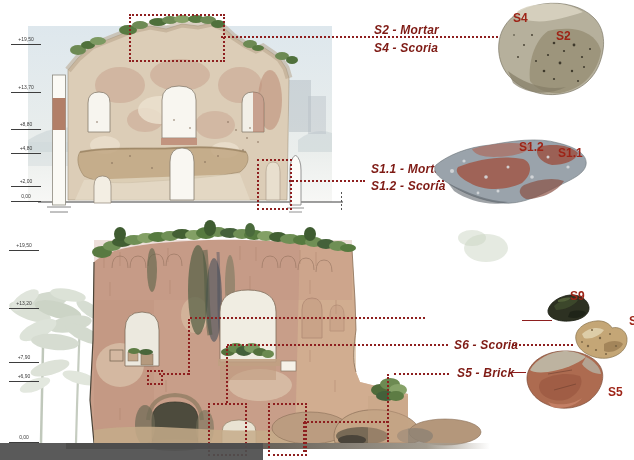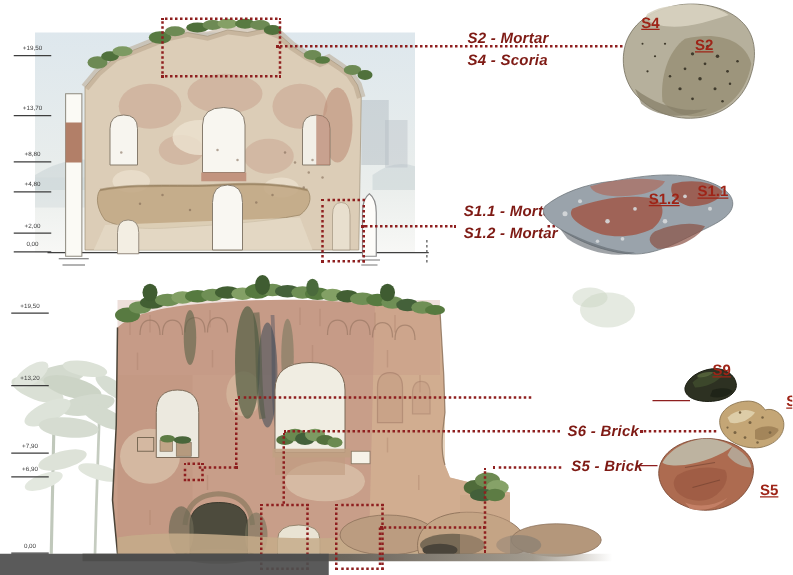--- a/index.html
+++ b/index.html
@@ -7,21 +7,21 @@
        font-family:"Liberation Sans",sans-serif;}
   
   .dot-rect{position:absolute;border:2px dotted #8e1f1f;}
   .dot-h{position:absolute;border-top:2px dotted #8e1f1f;height:0;}
   .dot-v{position:absolute;border-left:2px dotted #8e1f1f;width:0;}
   .sol-h{position:absolute;border-top:1px solid #8e1f1f;height:0;}
   
   .lbl{position:absolute;color:#7e1a14;font-weight:bold;font-style:italic;
        font-size:12px;white-space:nowrap;letter-spacing:.2px;}
   
-  .tag{position:absolute;color:#9e2417;font-weight:bold;font-size:12px;white-space:nowrap;text-decoration:underline;}
+  .tag{position:absolute;color:#9e2417;font-weight:bold;font-size:12px;white-space:nowrap;}
   
   .elev{position:absolute;width:30px;height:8px;border-bottom:1px solid #3d3d3d;
         font-size:5px;line-height:7px;color:#3a3a3a;text-align:center;}
   
   .wm-bar{position:absolute;left:0;top:443px;width:263px;height:17px;background:#4e4e4e;opacity:.93;}
   .wm-txt{position:absolute;left:3px;top:444px;color:#d8d8d8;font-weight:bold;
           font-size:13px;letter-spacing:.5px;white-space:nowrap;}
   svg{position:absolute;overflow:visible;}
 </style>
 </head>
@@ -130,21 +130,21 @@
 
   <div class="dot-rect" style="left:129px;top:14px;width:92px;height:44px"></div>
   <div class="dot-h" style="left:221px;top:36px;width:277px"></div>
   <div class="dot-rect" style="left:257px;top:159px;width:31px;height:47px"></div>
   <div class="dot-h" style="left:289px;top:180px;width:76px"></div>
   <div class="dot-h" style="left:438px;top:180px;width:66px"></div>
 
   <div class="lbl" style="left:374px;top:23px">S2 - Mortar</div>
   <div class="lbl" style="left:374px;top:41px">S4 - Scoria</div>
   <div class="lbl" style="left:371px;top:162px">S1.1 - Mortar</div>
-  <div class="lbl" style="left:371px;top:179px">S1.2 - Mortar</div>
+  <div class="lbl" style="left:371px;top:179px">S1.2 - Scoria</div>
 
   <svg style="left:488px;top:1px" width="135" height="100" viewBox="0 0 135 100">
     <path d="M55,3 C75,0 95,6 105,16 C116,26 118,42 113,58 C108,76 94,90 72,93 C52,96 32,88 20,74
              C10,62 8,44 14,30 C22,13 38,6 55,3 Z" fill="#b6b09c" stroke="#6f6a58" stroke-width=".6"></path>
     <path d="M60,30 C85,24 108,30 113,50 C110,70 96,88 72,92 C58,93 48,88 42,80 C40,62 46,40 60,30 Z" fill="#9d957c"></path>
     <path d="M55,3 C70,1 85,4 95,11 C80,16 60,22 45,20 C34,19 26,14 30,10 C38,5 46,4 55,3 Z" fill="#d8d3c1" opacity=".9"></path>
     <path d="M20,70 C35,82 58,90 78,86 C60,95 38,93 25,82 Z" fill="#857e66" opacity=".7"></path>
     <g fill="#3f3a2c">
       <circle cx="66" cy="42" r="1.3"></circle>
         <circle cx="76" cy="50" r="1.1"></circle>
@@ -182,21 +182,21 @@
         <circle cx="58" cy="44" r="1.8"></circle>
       <circle cx="80" cy="34" r="1.5"></circle>
         <circle cx="104" cy="44" r="1.8"></circle>
         <circle cx="120" cy="24" r="1.5"></circle>
       <circle cx="140" cy="34" r="1.6"></circle>
         <circle cx="70" cy="58" r="1.5"></circle>
         <circle cx="50" cy="60" r="1.4"></circle>
     </g>
     <path d="M20,50 C40,60 60,68 80,69 C64,74 40,68 26,58 Z" fill="#5f666c" opacity=".6"></path>
   </svg>
-  <div class="tag" style="left:519px;top:152px">S1.2</div>
+  <div class="tag" style="left:519px;top:140px">S1.2</div>
   <div class="tag" style="left:558px;top:146px">S1.1</div>
 
   <svg style="left:0px;top:226px" width="500" height="229" viewBox="0 226 500 229">
     <defs>
       <linearGradient id="gnd" x1="0" y1="0" x2="1" y2="0">
         <stop offset="0" stop-color="#4a463f"></stop>
           <stop offset=".5" stop-color="#6b655c"></stop>
         <stop offset=".85" stop-color="#a39c90"></stop>
           <stop offset="1" stop-color="#a39c90" stop-opacity="0"></stop>
       </linearGradient>
@@ -364,21 +364,21 @@
   <div class="dot-h" style="left:512px;top:344px;width:61px"></div>
   <div class="dot-rect" style="left:208px;top:403px;width:35px;height:49px"></div>
 
   <div class="dot-rect" style="left:268px;top:403px;width:35px;height:49px"></div>
   <div class="dot-v" style="left:387px;top:374px;height:68px"></div>
   <div class="dot-h" style="left:304px;top:421px;width:84px"></div>
   <div class="dot-v" style="left:303px;top:422px;height:30px"></div>
   <div class="dot-h" style="left:394px;top:373px;width:55px"></div>
   <div class="sol-h" style="left:509px;top:372px;width:17px"></div>
 
-  <div class="lbl" style="left:454px;top:338px">S6 - Brick</div>
+  <div class="lbl" style="left:454px;top:338px">S6 - Scoria</div>
   <div class="lbl" style="left:457px;top:366px">S5 - Brick</div>
 
   <svg style="left:540px;top:292px" width="52" height="32" viewBox="0 0 52 32">
     <path d="M8,18 C10,10 20,4 30,3 C40,2 48,8 49,15 C50,22 42,28 30,29 C18,30 7,26 8,18 Z" fill="#2d3122" stroke="#1a1d12" stroke-width=".8"></path>
     <path d="M14,14 C20,8 30,6 38,8 C34,14 24,18 16,18 Z" fill="#3e4a2c" opacity=".9"></path>
     <path d="M30,20 C36,18 44,18 46,21 C42,26 34,27 28,25 Z" fill="#1f2418"></path>
     <path d="M18,8 C22,6 27,5 31,6 C28,9 22,10 18,10 Z" fill="#5a6a3e" opacity=".8"></path>
   </svg>
   <div class="tag" style="left:570px;top:289px">S9</div>
 

